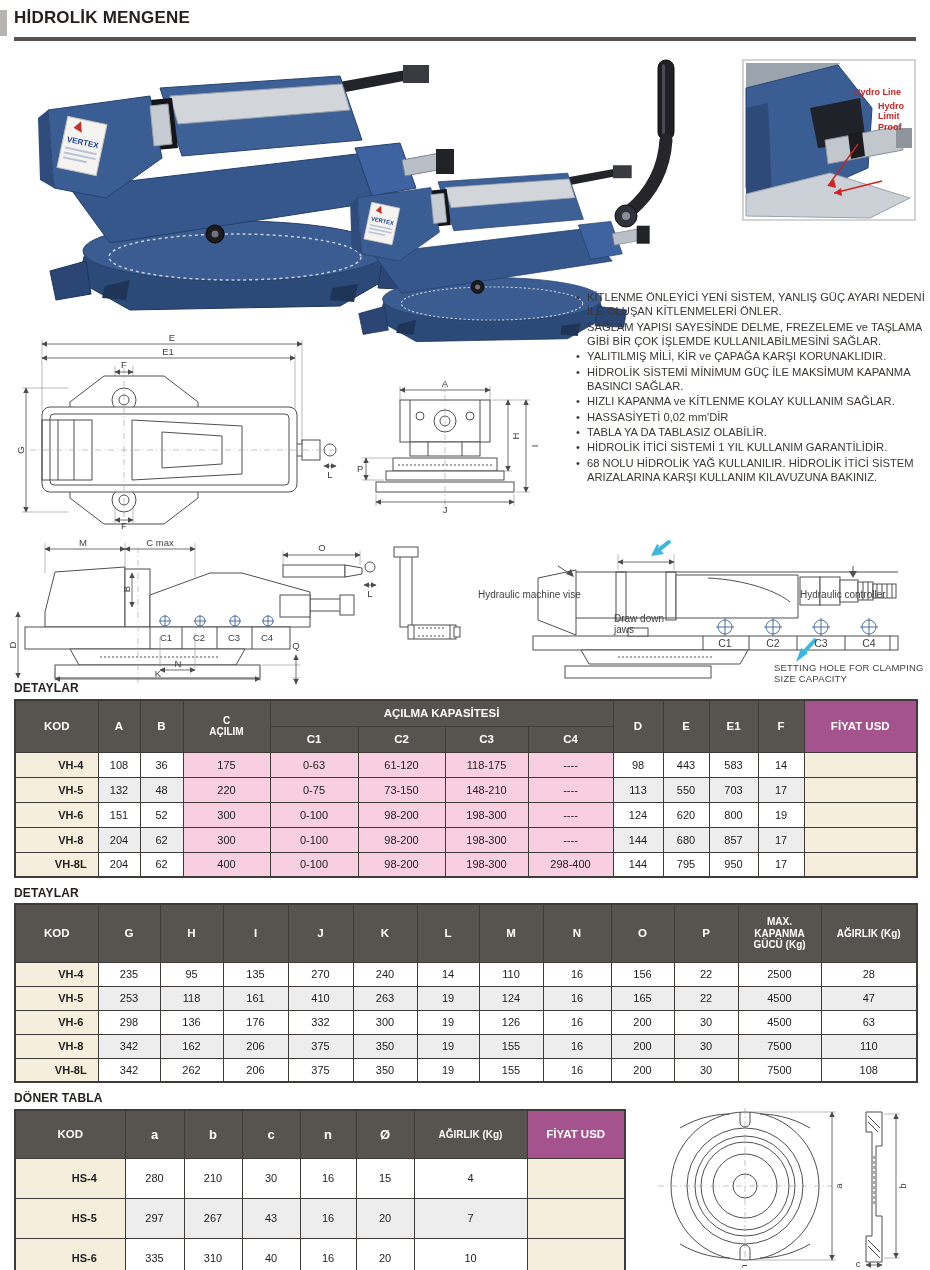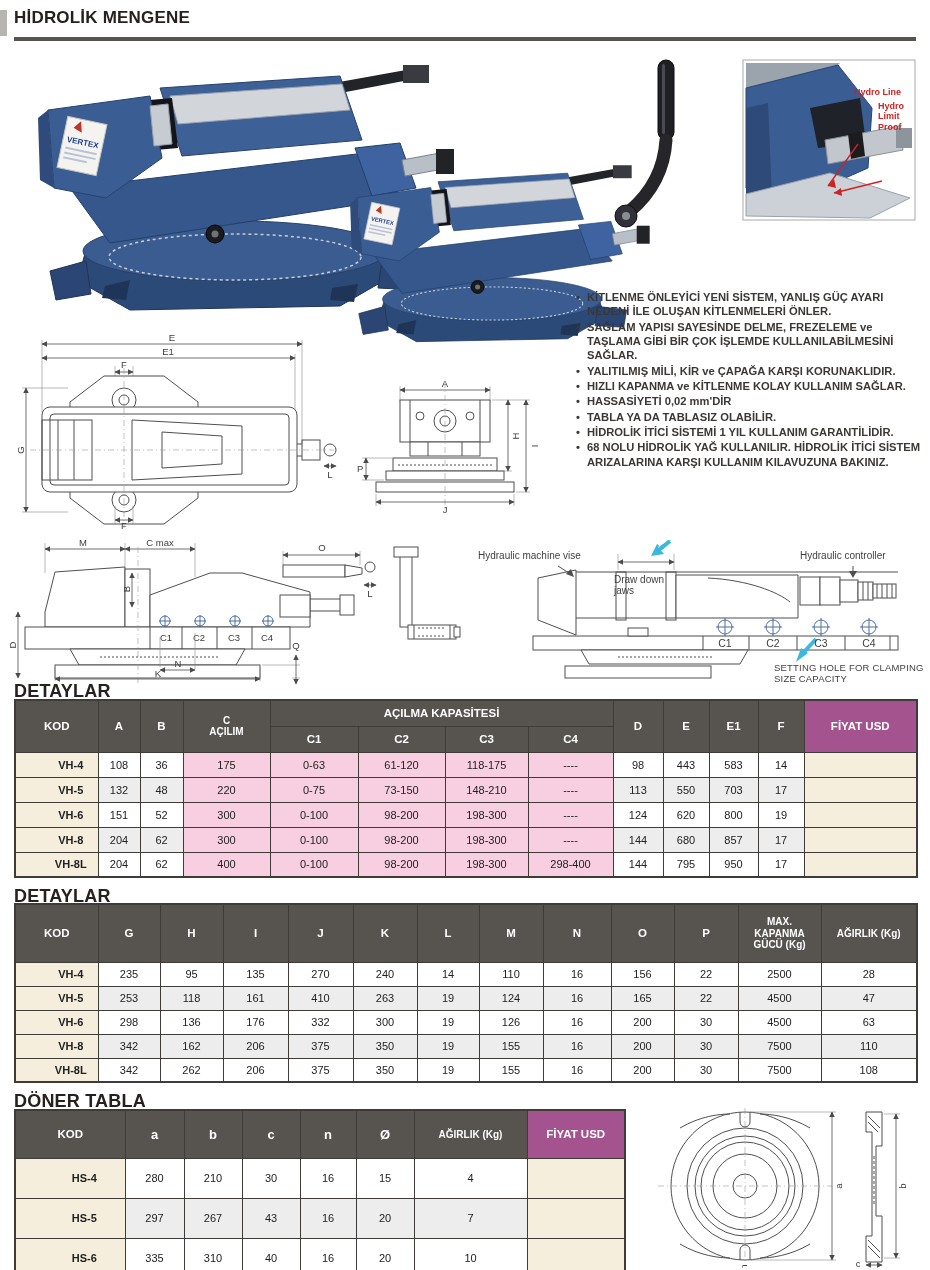--- a/index.html
+++ b/index.html
@@ -8,25 +8,25 @@
   .abs{position:absolute;}
 
   
   .left-tab{left:0;top:10px;width:7px;height:26px;background:#b7b5b2;}
   .page-title{left:14px;top:8px;font-size:17px;font-weight:800;letter-spacing:.2px;color:#26211f;}
   .title-rule{left:14px;top:37px;width:902px;height:4px;background:#57534e;}
 
   
   .features{left:576px;top:290px;width:352px;list-style:none;margin:0;padding:0;}
   .features li{position:relative;padding-left:11px;margin-bottom:1px;
-               font-size:11.2px;font-weight:700;line-height:1.28;color:#3b3734;}
+               font-size:11.2px;font-weight:400;line-height:1.28;color:#3b3734;}
   .features li::before{content:"•";position:absolute;left:0;top:0;}
 
   
-  .sec-title{font-size:18px;font-weight:800;color:#26211f;letter-spacing:.2px;}
+  .sec-title{font-size:12px;font-weight:800;color:#26211f;letter-spacing:.2px;}
 
   
   table.cat{border-collapse:collapse;table-layout:fixed;border:2px solid #3e3b38;}
   .cat th,.cat td{border:1px solid #3e3b38;padding:0 2px;text-align:center;vertical-align:middle;overflow:hidden;}
   .cat th{background:#57534e;color:#fff;font-size:11.5px;font-weight:700;}
   .cat th.small-h{font-size:10px;line-height:1.15;}
   .cat th.price-h{background:#a4538f;}
   .cat td{font-size:11px;color:#222;background:#fff;}
   .cat td.kod{background:#f6eedd;font-weight:700;padding-left:30px;}
   .cat td.pink{background:#f8cfe1;}
@@ -40,21 +40,21 @@
   
   svg text{font-family:"Liberation Sans",sans-serif;}
   .dimlbl{font-size:9.5px;fill:#3c3c3c;}
   .dim{stroke:#4b4b4b;stroke-width:.8;marker-start:url(#ar);marker-end:url(#ar);}
   .ext{stroke:#8a8a8a;stroke-width:.6;}
   .art{stroke:#4f4f4f;fill:none;stroke-width:1;}
   .artf{stroke:#4f4f4f;fill:#fff;stroke-width:1;}
   .cl{stroke:#9a9a9a;stroke-width:.6;stroke-dasharray:6 3 1 3;}
 
   
-  .diag-label{position:absolute;font-size:10px;color:#3f3f3f;}
+  .diag-label{position:absolute;font-size:10px;color:#3f3f3f;margin-top:39px;}
   .diag-caps{position:absolute;font-size:9.5px;color:#3f3f3f;letter-spacing:.2px;}
   .hole-label{position:absolute;width:22px;text-align:center;font-size:10.5px;color:#3f3f3f;}
 
   
   .red-label{position:absolute;color:#cc2422;font-size:9px;font-weight:700;line-height:1.15;}
 </style>
 </head>
 <body>
 
 <div id="page">
@@ -140,20 +140,21 @@
     </g>
   </svg>
 
   <div class="abs red-label" style="left:854px;top:87px;width:60px">Hydro Line</div>
   <div class="abs red-label" style="left:878px;top:101px;width:34px">Hydro Limit Proof</div>
 
   <ul class="abs features">
       <li>KİTLENME ÖNLEYİCİ YENİ SİSTEM, YANLIŞ GÜÇ AYARI NEDENİ İLE OLUŞAN KİTLENMELERİ ÖNLER.</li>
       <li>SAĞLAM YAPISI SAYESİNDE DELME, FREZELEME ve TAŞLAMA GİBİ BİR ÇOK İŞLEMDE KULLANILABİLMESİNİ SAĞLAR.</li>
       <li>YALITILMIŞ MİLİ, KİR ve ÇAPAĞA KARŞI KORUNAKLIDIR.</li>
+      <li>HİDROLİK SİSTEMİ MİNİMUM GÜÇ İLE MAKSİMUM KAPANMA BASINCI SAĞLAR.</li>
       <li>HIZLI KAPANMA ve KİTLENME KOLAY KULLANIM SAĞLAR.</li>
       <li>HASSASİYETİ 0,02 mm'DİR</li>
       <li>TABLA YA DA TABLASIZ OLABİLİR.</li>
       <li>HİDROLİK İTİCİ SİSTEMİ 1 YIL KULLANIM GARANTİLİDİR.</li>
       <li>68 NOLU HİDROLİK YAĞ KULLANILIR. HİDROLİK İTİCİ SİSTEM ARIZALARINA KARŞI KULLANIM KILAVUZUNA BAKINIZ.</li>
     </ul>
 
   <svg class="abs" style="left:12px;top:332px" width="332" height="198" viewBox="0 0 332 198">
     <line class="ext" x1="30" y1="8" x2="30" y2="80"></line>
       <line class="ext" x1="290" y1="8" x2="290" y2="112"></line>

